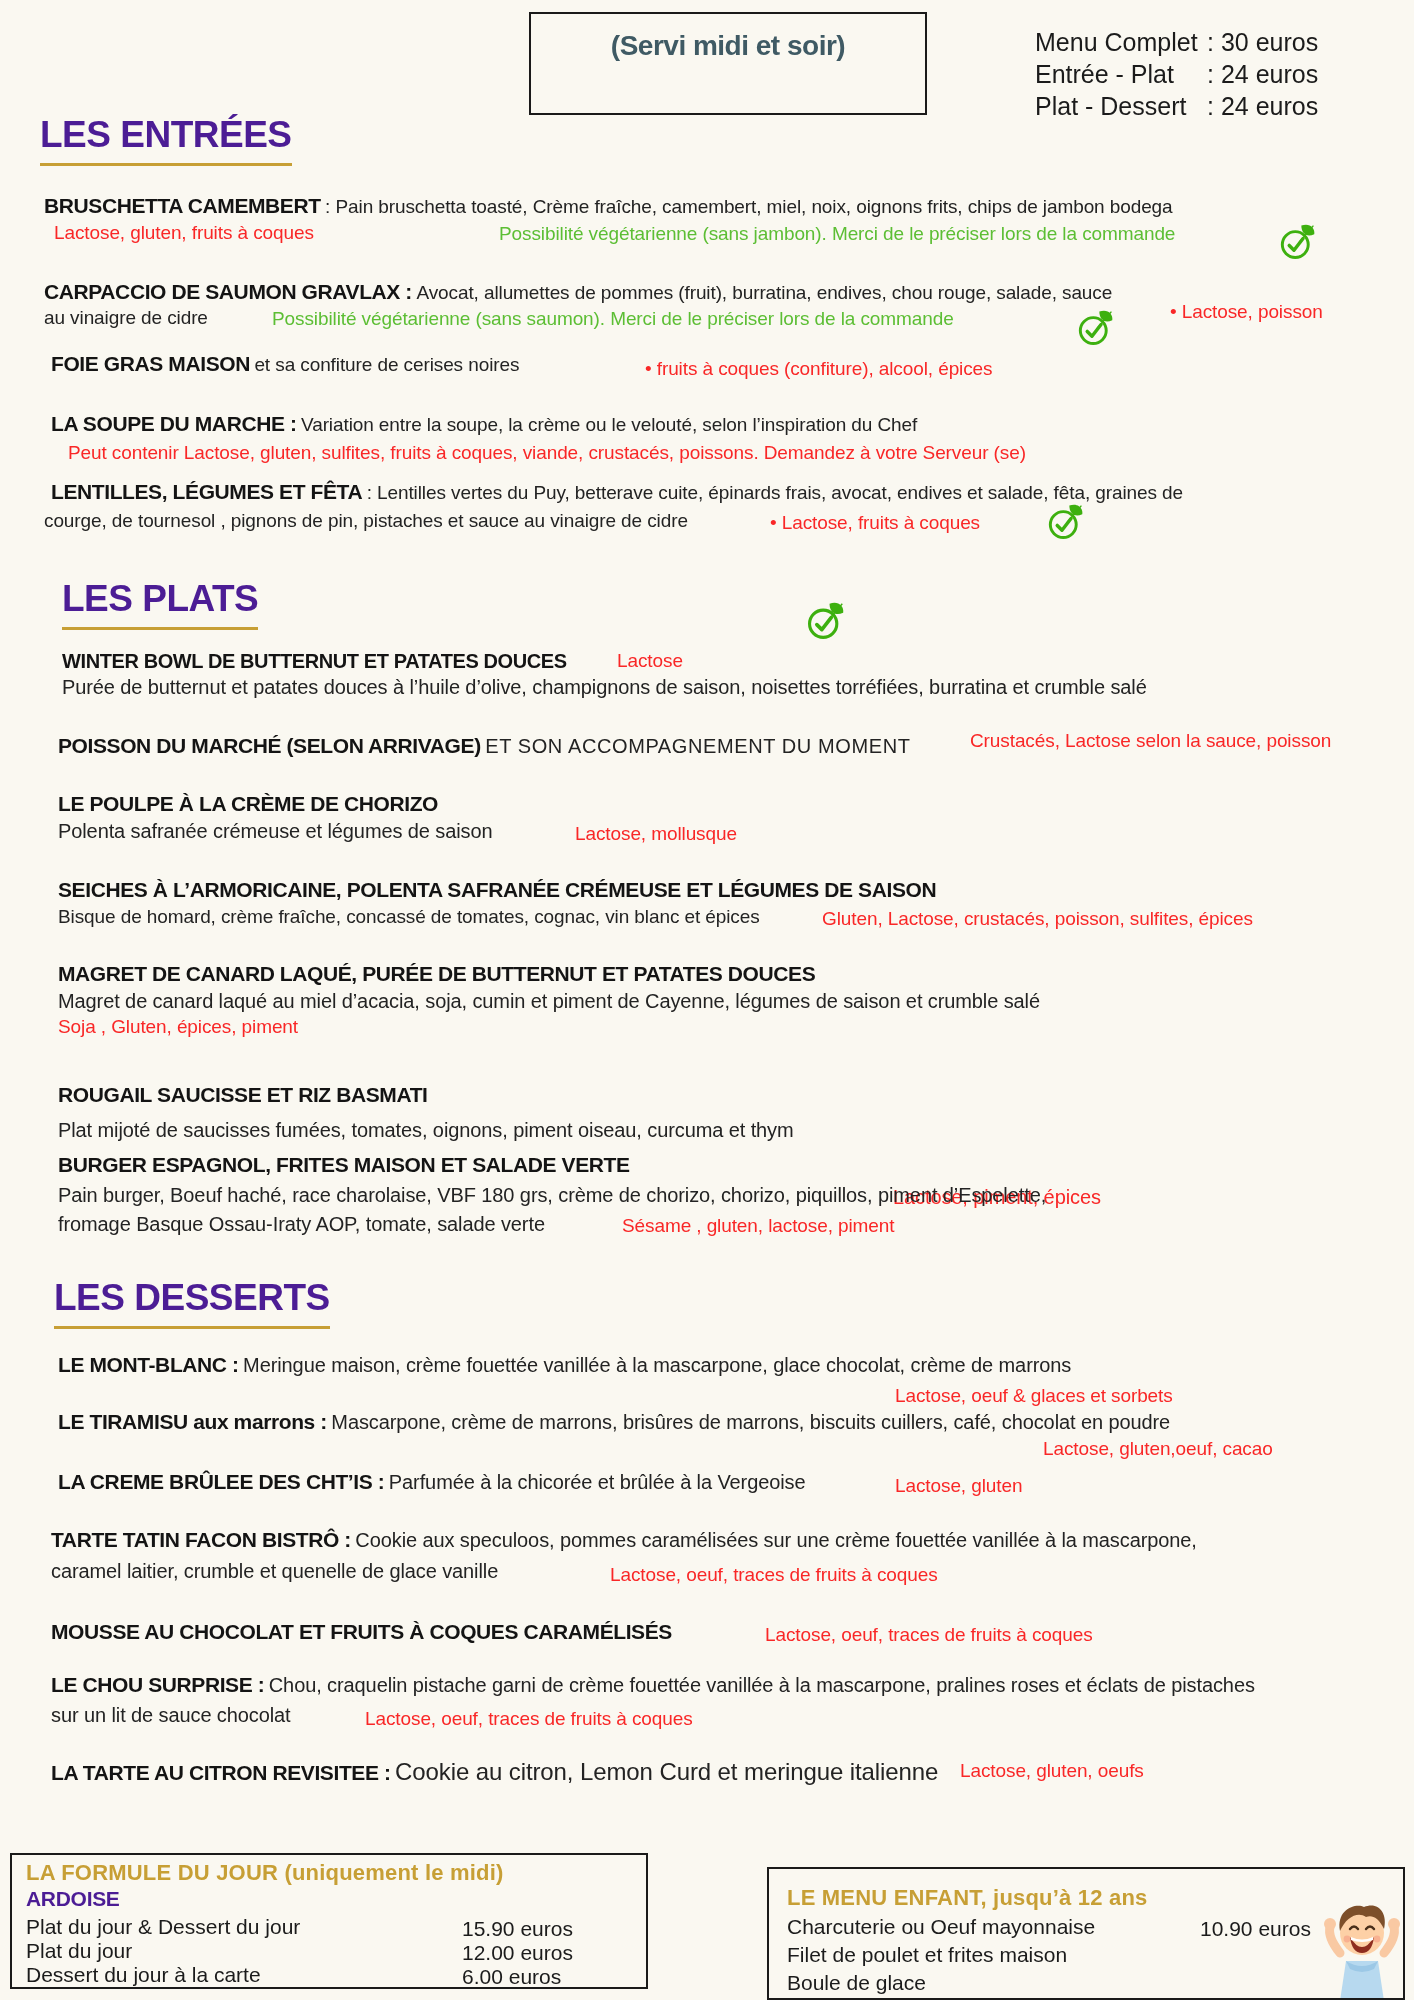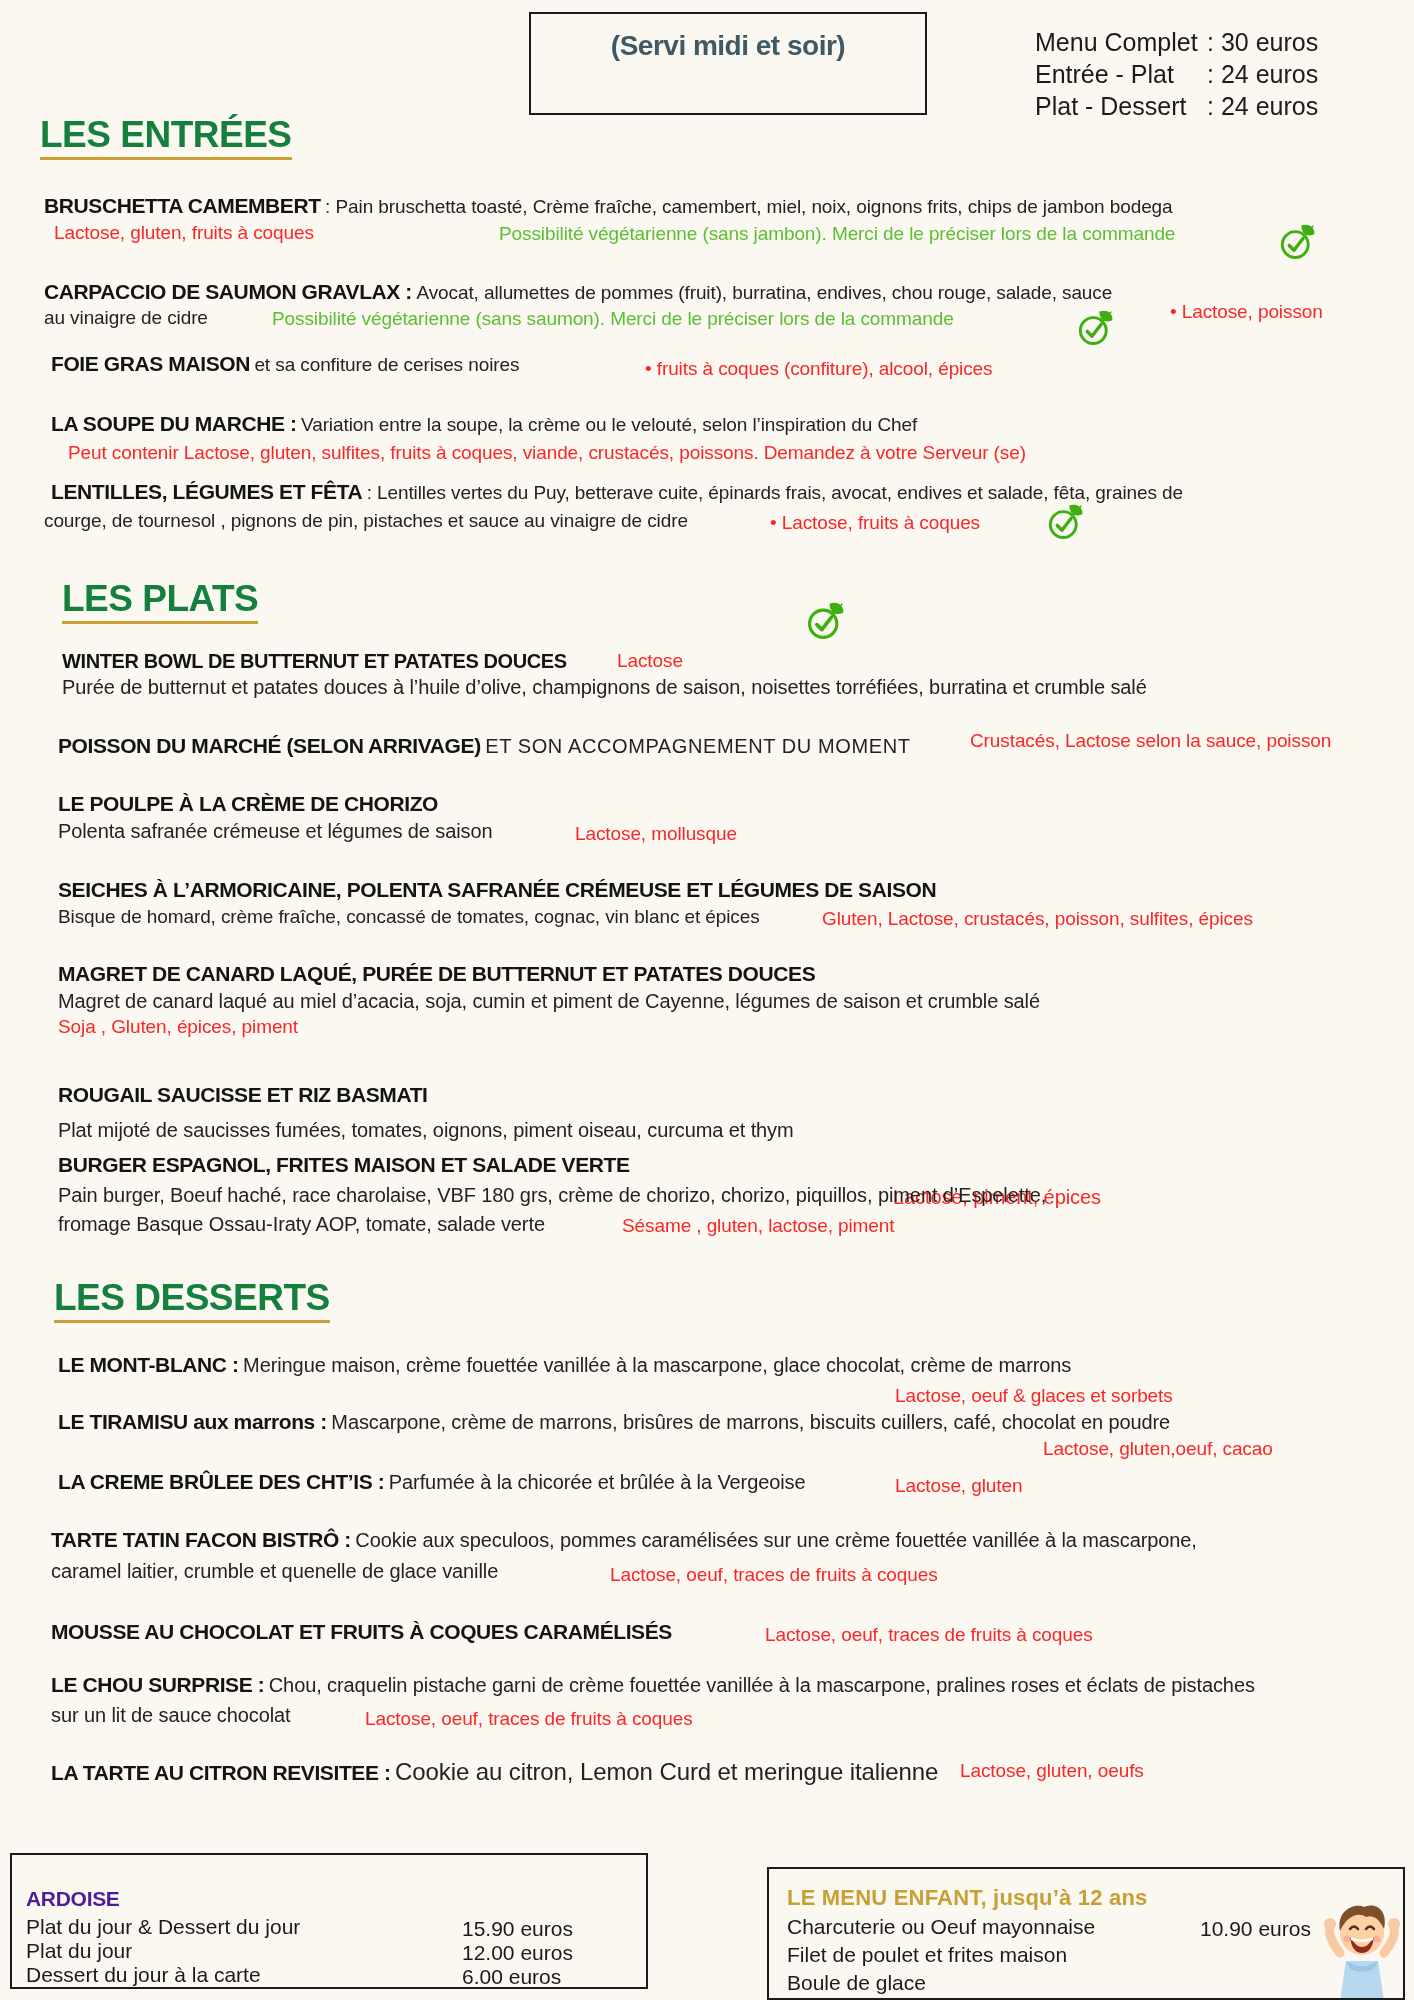--- a/index.html
+++ b/index.html
@@ -7,22 +7,22 @@
     width:1414px;height:2000px;position:relative;overflow:hidden;
     background:#faf8f1;color:#1b1b1b;
     font-family:"Liberation Sans",sans-serif;
   }
   .row{position:absolute;white-space:nowrap;}
   .b{font-weight:bold;font-size:21px;letter-spacing:-0.4px;color:#141414;}
   .d{font-size:19px;color:#232323;letter-spacing:-0.1px;}
   .red{color:#f92727;font-size:19px;letter-spacing:-0.1px;}
   .green{color:#5cbe34;font-size:19px;letter-spacing:-0.1px;}
   .sec{
-    font-weight:bold;font-size:37px;color:#15803d;letter-spacing:-0.5px;
-    border-bottom:3.5px solid #c79f35;padding-bottom:1px;display:inline-block;text-align:center;
+    font-weight:bold;font-size:37px;color:#4c1d95;letter-spacing:-0.5px;
+    border-bottom:3.5px solid #c79f35;padding-bottom:7px;display:inline-block;text-align:center;
   }
   .titlebox{
     position:absolute;left:529px;top:12px;width:398px;height:103px;
     border:2.5px solid #1a1a1a;text-align:center;box-sizing:border-box;padding-top:10px;
   }
   .titlebox .main{font-weight:bold;font-size:30px;letter-spacing:-0.5px;color:#cda33c;}
   .titlebox .sub{font-weight:bold;font-size:28px;letter-spacing:-0.5px;color:#3f5a64;margin-top:6px;}
   .pricing{position:absolute;left:1035px;top:26px;font-size:25px;color:#1b1b1b;}
   .pricing .pr{height:32px;line-height:32px;}
   .pricing .lab{display:inline-block;width:172px;}
@@ -274,20 +274,21 @@
 
 <div class="row" style="left:51px;top:1758px;">
   <span class="b">LA TARTE AU CITRON REVISITEE :</span>
   <span class="d" style="font-size:24px;"> Cookie au citron, Lemon Curd et meringue italienne</span>
 </div>
 <div class="row" style="left:960px;top:1760px;">
   <span class="red">Lactose, gluten, oeufs</span>
 </div>
 
 <div class="boxcard" style="left:10px;top:1853px;width:638px;height:136px;">
+  <div style="position:absolute;left:14px;top:5px;" class="goldtitle">LA FORMULE DU JOUR (uniquement le midi)</div>
   <div style="position:absolute;left:14px;top:32px;" class="ardoise">ARDOISE</div>
   <div style="position:absolute;left:14px;top:60px;" class="boxlabel">Plat du jour &amp; Dessert du jour</div>
   <div style="position:absolute;left:450px;top:62px;" class="boxlabel">15.90 euros</div>
   <div style="position:absolute;left:14px;top:84px;" class="boxlabel">Plat du jour</div>
   <div style="position:absolute;left:450px;top:86px;" class="boxlabel">12.00 euros</div>
   <div style="position:absolute;left:14px;top:108px;" class="boxlabel">Dessert du jour à la carte</div>
   <div style="position:absolute;left:450px;top:110px;" class="boxlabel">6.00 euros</div>
 </div>
 
 <div class="boxcard" style="left:767px;top:1867px;width:638px;height:133px;">

